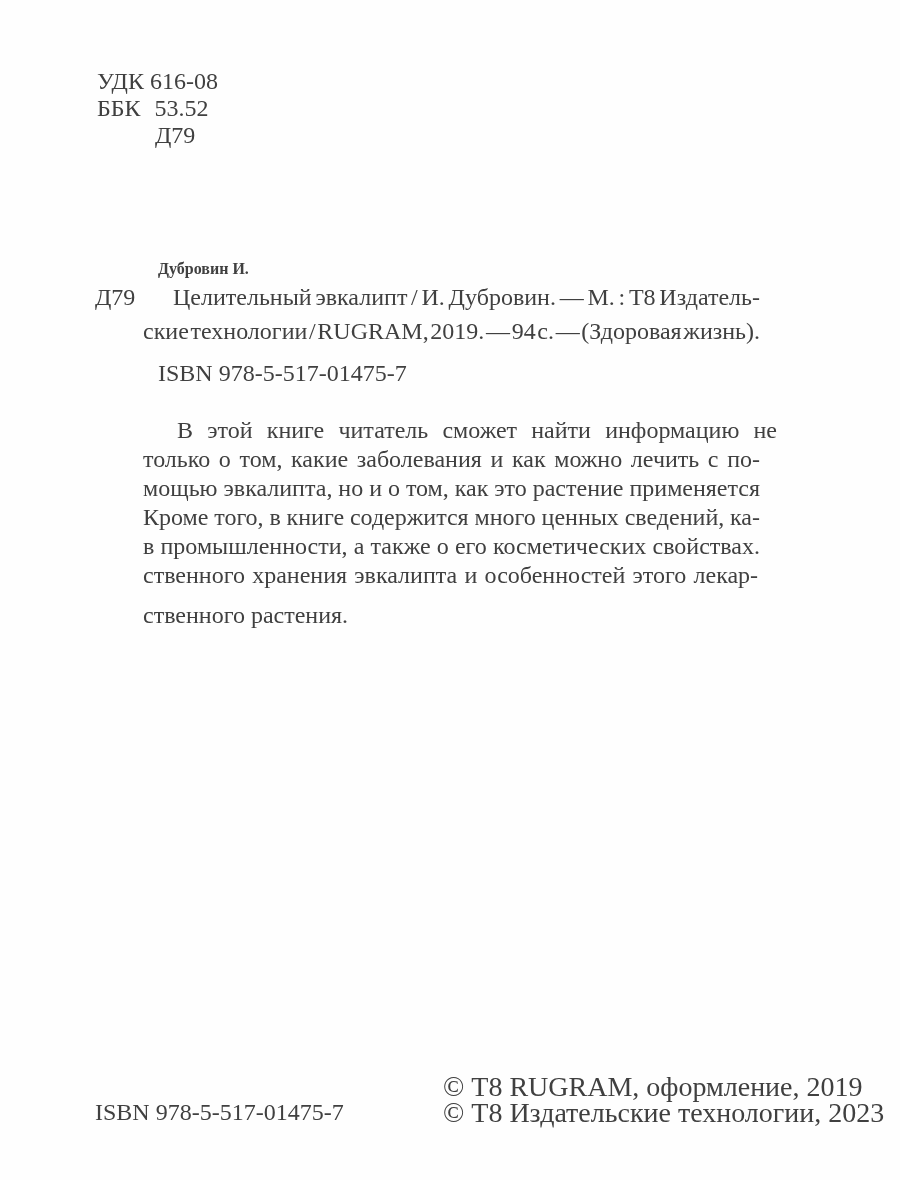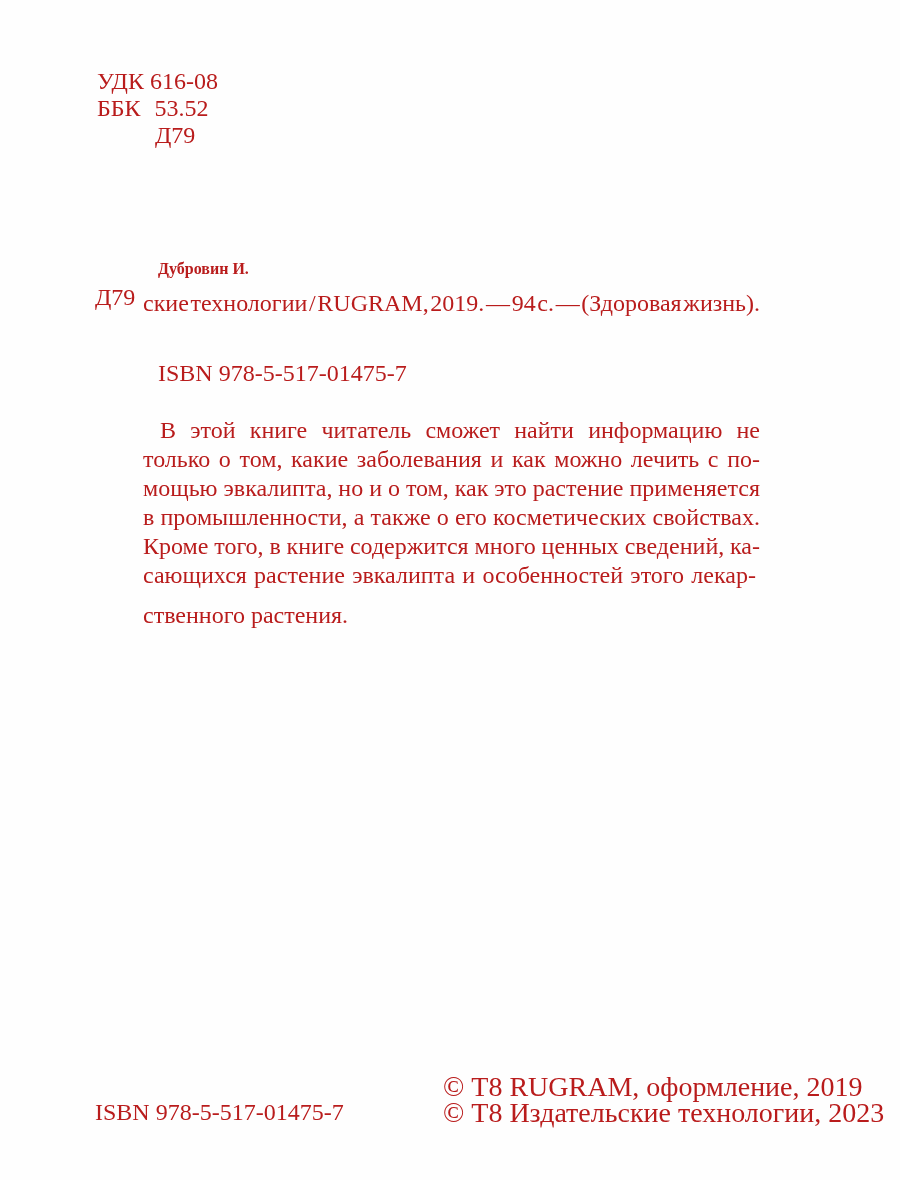--- a/index.html
+++ b/index.html
@@ -6,21 +6,21 @@
     margin: 0;
     padding: 0;
     background: #ffffff;
   }
   .page {
     position: relative;
     width: 900px;
     height: 1180px;
     background: #fefefe;
     font-family: "Liberation Serif", "DejaVu Serif", serif;
-    color: #b91c1c;
+    color: #404040;
     overflow: hidden;
     text-decoration: underline;
   }
   
   .top-block {
     position: absolute;
     left: 97px;
     top: 68px;
     font-size: 24px;
     line-height: 27px;
@@ -66,21 +66,21 @@
   
   .annotation {
     position: absolute;
     left: 143px;
     top: 416px;
     width: 617px;
     font-size: 24px;
     line-height: 29px;
   }
   .ann-line { white-space: nowrap; width: 617px; }
-  .ann-line.first { margin-left: 17px; width: 600px; }
+  .ann-line.first { margin-left: 34px; width: 600px; }
   .ann-line.last { white-space: normal; margin-top: 11px; }
 
   
   .bic-block {
     position: absolute;
     left: 573px;
     top: 629px;
     font-size: 24px;
     line-height: 26px;
   }
@@ -109,45 +109,48 @@
   <div class="top-block">
     <div class="tb-line">УДК 616-08</div>
     <div class="tb-line bbk">ББК 53.52</div>
     <div class="tb-line code">Д79</div>
   </div>
 
   <div class="author">Дубровин И.</div>
 
   <div class="catalog">
     <div class="catalog-code">Д79</div>
+    <div class="cat-line first">
+      <span style="word-spacing: -2.25174px;">Целительный эвкалипт / И. Дубровин. — М. : Т8 Издатель-</span>
+    </div>
     <div class="cat-line second">
       <span style="word-spacing: -4.3375px;">ские технологии / RUGRAM, 2019. — 94 с. — (Здоровая жизнь).</span>
     </div>
   </div>
 
   <div class="isbn-top">ISBN 978-5-517-01475-7</div>
 
   <div class="annotation">
     <div class="ann-line first">
       <span style="word-spacing: 8.19643px;">В этой книге читатель сможет найти информацию не</span>
     </div>
     <div class="ann-line">
       <span style="word-spacing: 2.6375px;">только о том, какие заболевания и как можно лечить с по-</span>
     </div>
     <div class="ann-line">
       <span style="word-spacing: -0.0486111px;">мощью эвкалипта, но и о том, как это растение применяется</span>
     </div>
     <div class="ann-line">
+      <span style="word-spacing: -0.1875px;">Кроме того, в книге содержится много ценных сведений, ка-</span>
+    </div>
+    <div class="ann-line">
       <span style="word-spacing: 0.171875px;">в промышленности, а также о его косметических свойствах.</span>
     </div>
     <div class="ann-line">
-      <span style="word-spacing: -0.1875px;">Кроме того, в книге содержится много ценных сведений, ка-</span>
-    </div>
-    <div class="ann-line">
-      <span style="word-spacing: 1.25521px;">сающихся растение эвкалипта и особенностей этого лекар-</span>
+      <span style="word-spacing: 1.25521px;">ственного хранения эвкалипта и особенностей этого лекар-</span>
     </div>
     <div class="ann-line last">
       <span>ственного растения.</span>
     </div>
   </div>
 
   <div class="bic-block">
   </div>
 
   <div class="footer-isbn">ISBN 978-5-517-01475-7</div>

